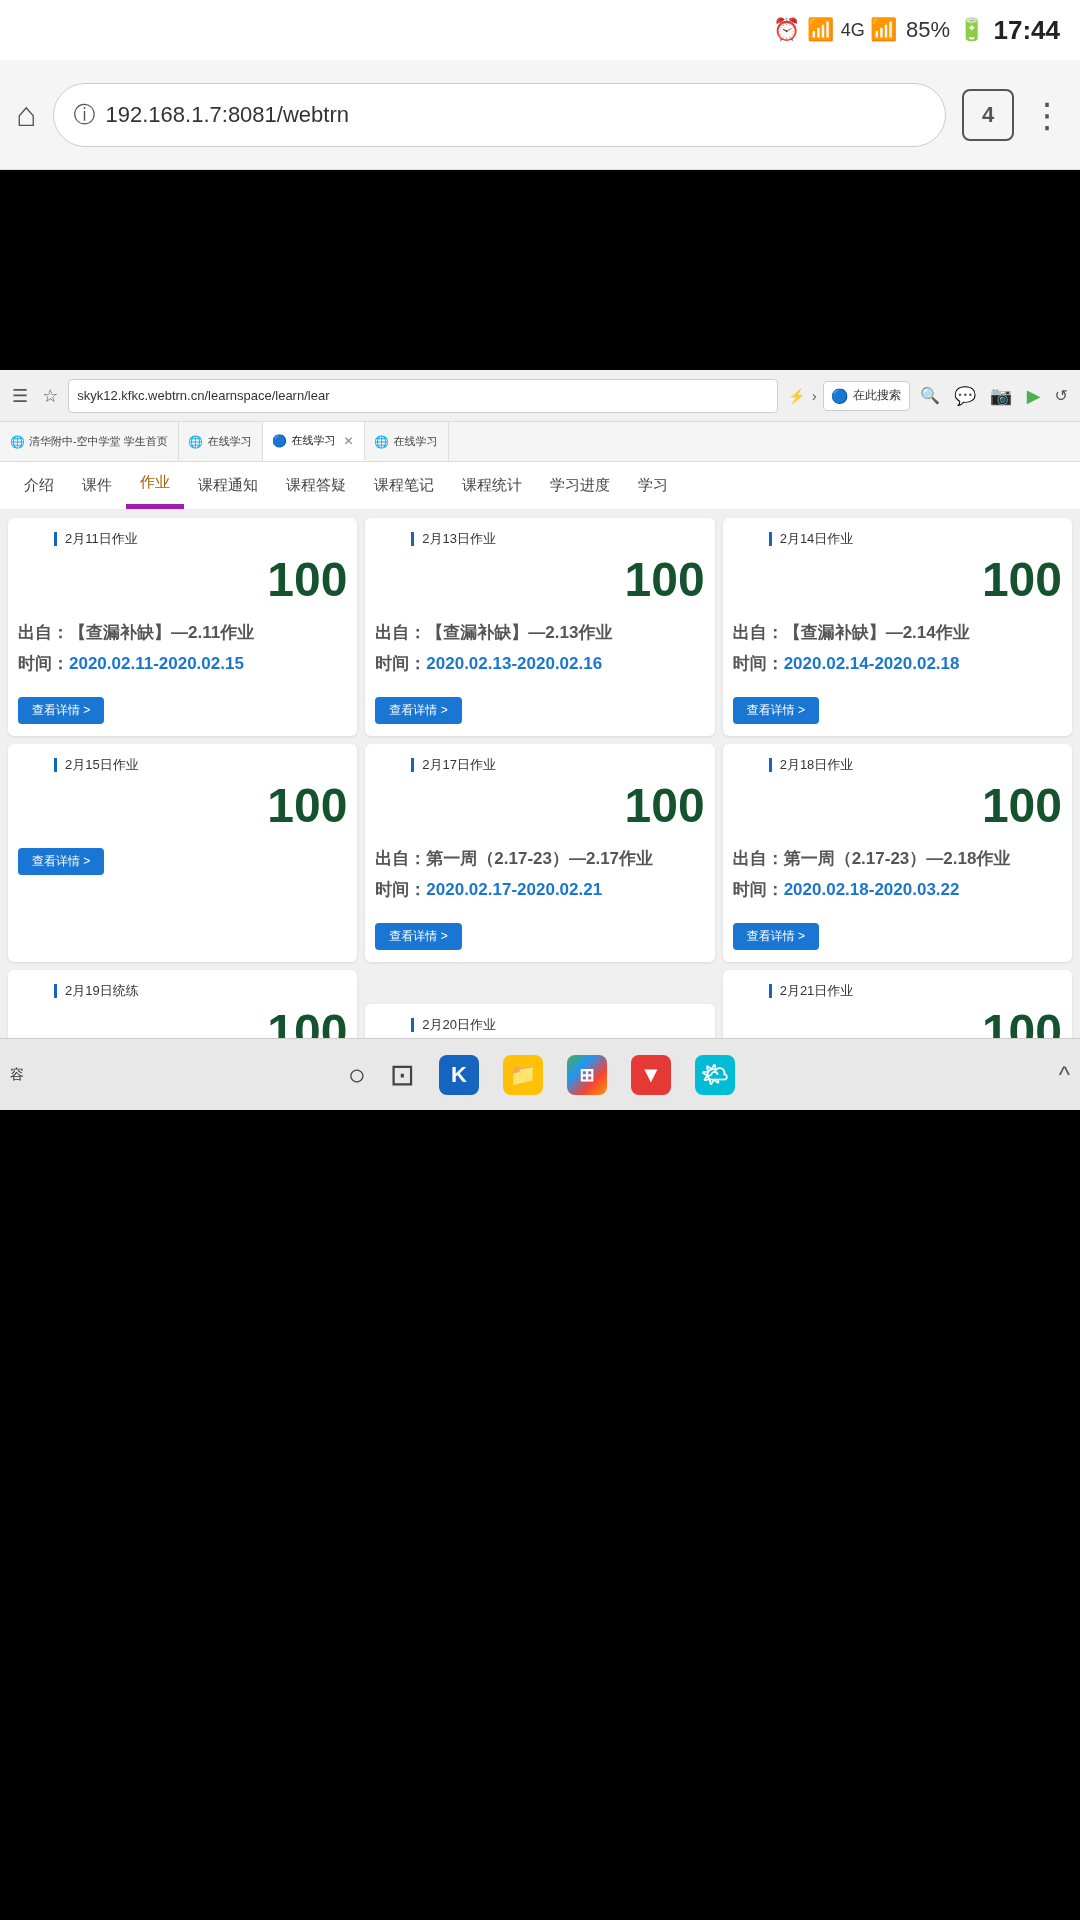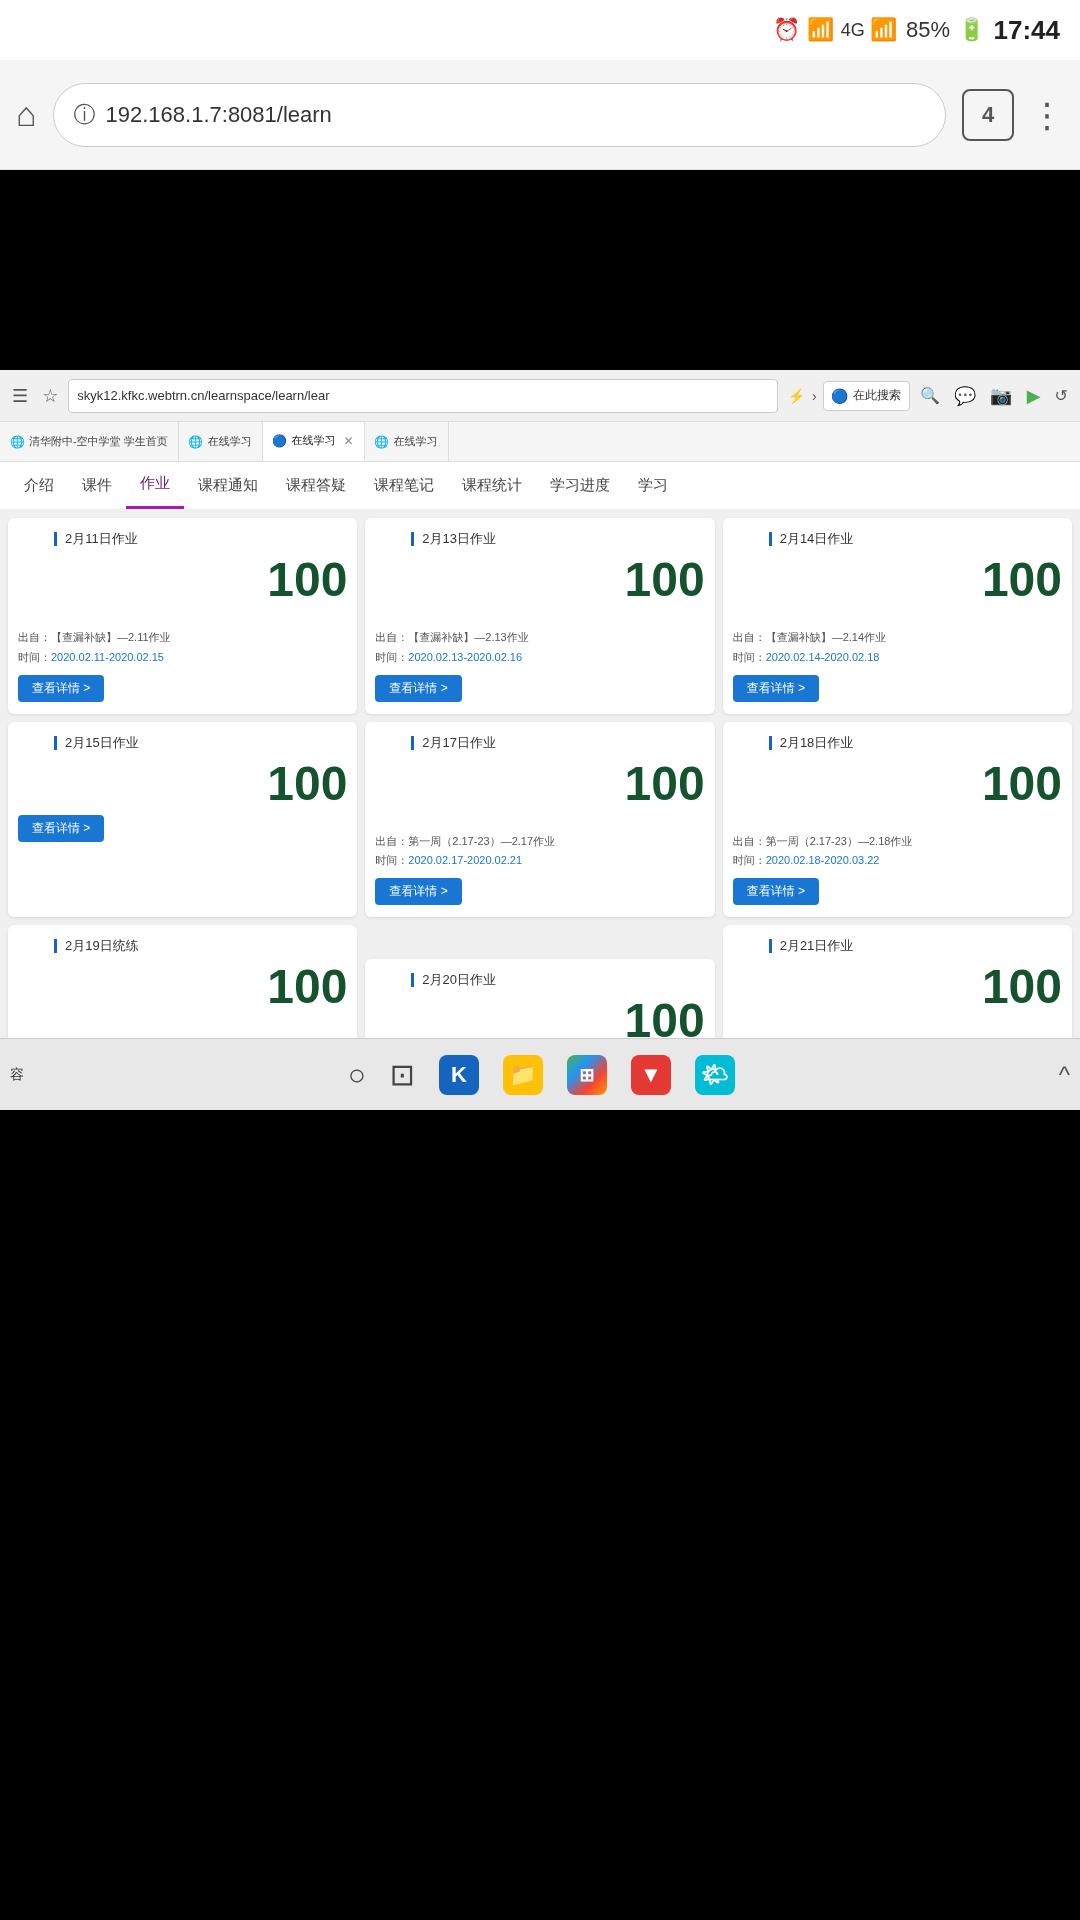--- a/index.html
+++ b/index.html
@@ -219,22 +219,22 @@
       padding: 0 14px;
       height: 48px;
       display: flex;
       align-items: center;
       font-size: 15px;
       color: #444;
       cursor: pointer;
       white-space: nowrap;
     }
     .nav-item.active {
-      color: #701a75;
-      border-bottom: 4px solid #a21caf;
+      color: #a16207;
+      border-bottom: 6px solid #a21caf;
     }
 
     
     .homework-grid {
       width: 100%;
       padding: 8px;
       display: grid;
       grid-template-columns: 1fr 1fr 1fr;
       gap: 8px;
       background: #f0f0f0;
@@ -277,32 +277,33 @@
 
     .hw-score {
       font-size: 48px;
       font-weight: bold;
       color: #14532d;
       line-height: 1;
       text-align: right;
     }
 
     .hw-meta {
-      font-size: 11px;
-      color: #555;
-      margin-top: 24px;
+      font-size: 17px;
+      color: #555;
+      margin-top: 14px;
       line-height: 1.8;
+      font-weight: bold;
     }
     .hw-meta-date {
       color: #1976d2;
     }
 
     .hw-detail-btn {
       display: inline-block;
-      margin-top: 7px;
+      margin-top: 18px;
       padding: 5px 14px;
       background: #1976d2;
       color: #fff;
       border-radius: 4px;
       font-size: 12px;
       cursor: pointer;
     }
 
     
     .taskbar {
@@ -370,21 +371,21 @@
   </div>
   <span class="battery-pct">85%</span>
   <span style="font-size:22px;">🔋</span>
   <span class="status-time">17:44</span>
 </div>
 
 <div class="browser-chrome">
   <div class="browser-home-btn">⌂</div>
   <div class="browser-address-bar">
     <span class="address-info-icon">ⓘ</span>
-    <span class="address-text">192.168.1.7:8081/learn</span>
+    <span class="address-text">192.168.1.7:8081/webtrn</span>
   </div>
   <div class="browser-tab-count">4</div>
   <div class="browser-menu-btn">⋮</div>
 </div>
 
 <div class="black-area"></div>
 
 <div class="browser-window">
 
   <div class="inner-toolbar">

